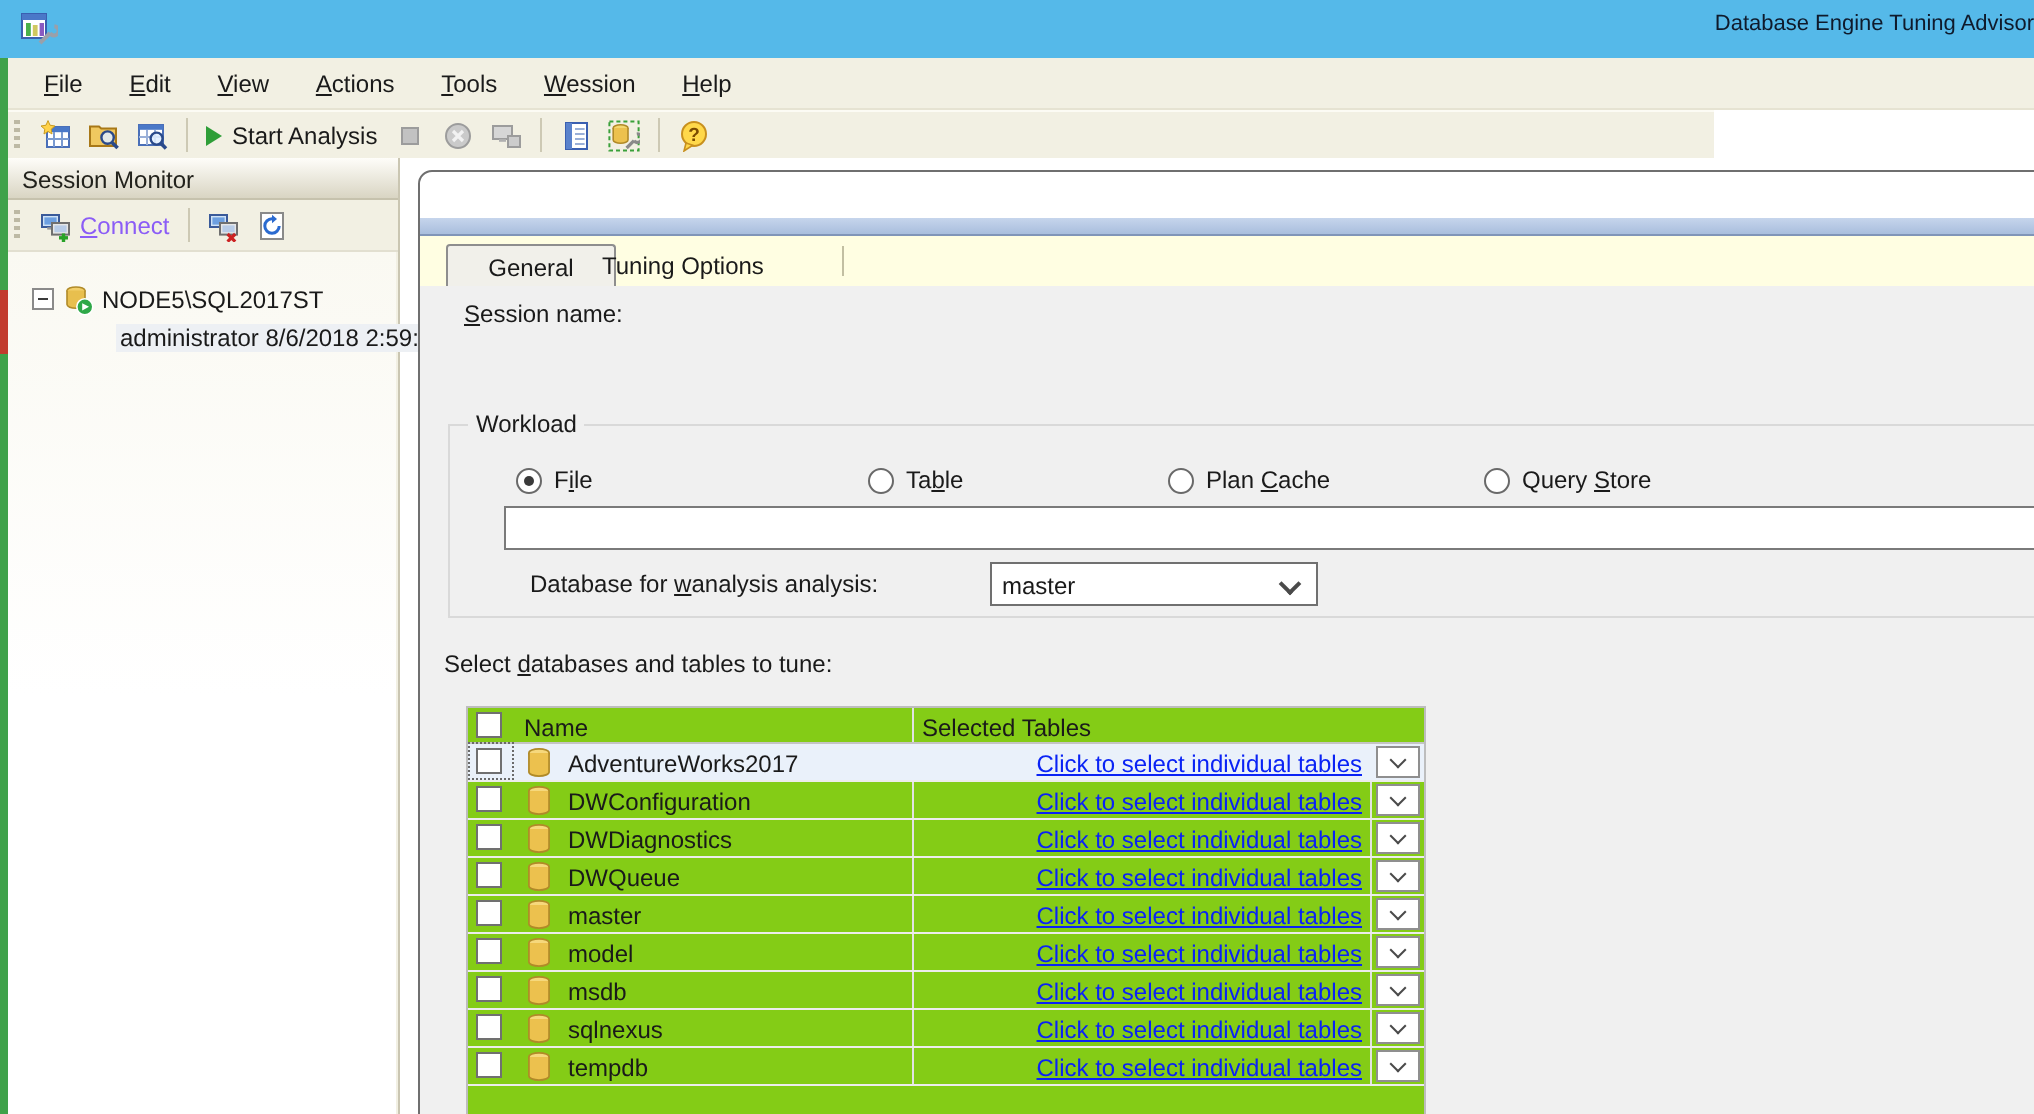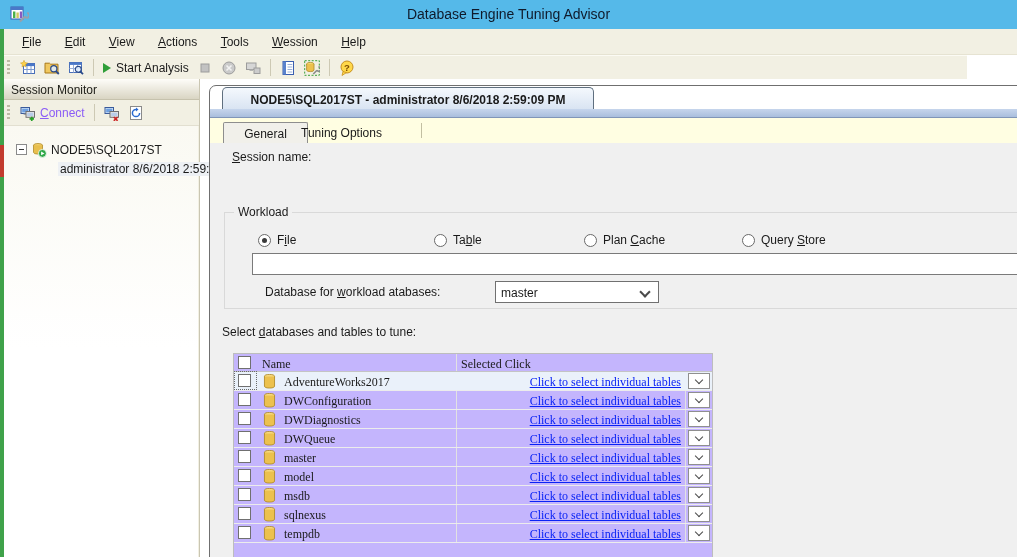--- a/index.html
+++ b/index.html
@@ -5,34 +5,34 @@
   html,body { margin:0; padding:0; }
   body {
     width:1017px; height:557px; position:relative; overflow:hidden;
     font-family:"Liberation Sans", sans-serif; font-size:12px; color:#1a1a1a;
     background:#ffffff;
   }
   u { text-decoration:underline; }
 
   
   .titlebar { position:absolute; left:0; top:0; width:1017px; height:29px; background:#55b9e9; }
-  .titlebar .title { position:absolute; left:0; right:0; top:6px; text-align:center; font-size:14px; color:#0f1a2b; }
+  .titlebar .title { position:absolute; left:0; right:0; top:6px; text-align:right; font-size:11px; color:#0f1a2b; }
   .app-icon { position:absolute; left:9px; top:4px; width:20px; height:20px; }
 
   
   .left-strip { position:absolute; left:0; top:29px; width:4px; height:528px; background:#3fa24a; }
   .left-strip .red { position:absolute; left:0; top:116px; width:4px; height:32px; background:#c23b2e; }
 
   
   .menubar { position:absolute; left:4px; top:29px; width:1013px; height:26px; background:#f2f0e3;
              border-bottom:1px solid #e6e3d2; box-sizing:border-box; padding-left:8px; }
   .menu-item { display:inline-block; padding:6px 10px 0 10px; height:26px; box-sizing:border-box; cursor:default; }
 
   
-  .toolbar { position:absolute; left:4px; top:55px; width:963px; height:24px; background:#f2f0e3;
+  .toolbar { position:absolute; left:4px; top:55px; width:853px; height:24px; background:#f2f0e3;
              border-top:1px solid #fcfbf4; display:flex; align-items:center; box-sizing:border-box; }
   .grip { width:3px; height:16px; margin:0 6px 0 3px;
           background:repeating-linear-gradient(to bottom,#bdb9a4 0 2px, transparent 2px 4px); }
   .tbtn { background:transparent; border:none; padding:1px 3px; margin:0 1px; display:flex; align-items:center; gap:5px; font:inherit; color:#1a1a1a; }
   .sep { width:1px; height:17px; background:#cdc9b4; margin:0 5px; }
   .play { width:0; height:0; border-left:8px solid #2f9e38; border-top:5px solid transparent; border-bottom:5px solid transparent; }
 
   
   .sm-pane { position:absolute; left:4px; top:79px; width:196px; height:540px; background:#f2f0e3;
              border-right:1px solid #cac6b2; box-sizing:border-box; }
@@ -89,22 +89,22 @@
   .db-label { left:40px; top:72px; }
   .combo { position:absolute; left:270px; top:68px; width:164px; height:22px; background:#fff;
            border:1px solid #707070; box-sizing:border-box; padding:4px 0 0 5px; cursor:default; }
   .chev { position:absolute; width:6px; height:6px; border-right:2px solid #4a4a4a; border-bottom:2px solid #4a4a4a;
           transform:rotate(45deg); }
   .combo .chev { right:9px; top:6px; }
 
   .select-label { left:12px; top:182px; }
 
   
-  .db-table { position:absolute; left:23px; top:210px; width:480px; height:205px; background:#c4b5fd;
-              border:1px solid #bdbdbd; box-sizing:border-box;font-family:Liberation Serif, serif; }
+  .db-table { position:absolute; left:23px; top:210px; width:480px; height:205px; background:#84cc16;
+              border:1px solid #bdbdbd; box-sizing:border-box; }
   .t-header { position:relative; height:18px; border-bottom:1px solid #c4c4c4; box-sizing:border-box; }
   .cb { width:13px; height:13px; border:1px solid #707070; background:#fff; box-sizing:border-box; }
   .t-header .cb { position:absolute; left:4px; top:2px; }
   .h-name { position:absolute; left:28px; top:3px; }
   .h-selected { position:absolute; left:227px; top:3px; }
   .vl1 { position:absolute; left:222px; top:0; width:1px; height:189px; background:#e2e2e2; }
   .vl2 { position:absolute; left:451px; top:18px; width:1px; height:171px; background:#e2e2e2; }
   .t-row { position:relative; height:19px; border-bottom:1px solid #ececec; box-sizing:border-box; }
   .t-row.hl { background:#eaf1fa; }
   .t-row .cb { position:absolute; left:4px; top:2px; }
@@ -281,21 +281,20 @@
           <line x1="11.2" y1="5.5" x2="11.2" y2="13.5" stroke="#9ab0cc"></line>
         <line x1="1.5" y1="8" x2="14.5" y2="8" stroke="#9ab0cc"></line>
           <line x1="1.5" y1="10.8" x2="14.5" y2="10.8" stroke="#9ab0cc"></line>
       </svg>
       <span class="tree-label sess-label">administrator 8/6/2018 2:59:</span>
     </div>
   </div>
 </div>
 
 <div class="doc-panel">
-  <div class="doc-tab">NODE5\SQL2017ST - administrator 8/6/2018 2:59:09 PM</div>
   <div class="blue-strip"></div>
   <div class="yellow-strip">
     <div class="tab-general">General</div>
     <div class="tab-tuning">Tuning Options</div>
     <div class="subtab-sep"></div>
   </div>
 
   <div class="content">
     <div class="lbl session-label"><span></span><u>S</u><span>ession name:</span></div>
 
@@ -311,36 +310,36 @@
       </div>
       <div class="radio-opt opt-plan">
         <span class="radio"></span>
         <span><span>Plan </span><u>C</u><span>ache</span></span>
       </div>
       <div class="radio-opt opt-query">
         <span class="radio"></span>
         <span><span>Query </span><u>S</u><span>tore</span></span>
       </div>
       <div class="file-input"></div>
-      <div class="lbl db-label"><span>Database for </span><u>w</u><span>orkload atabases:</span></div>
+      <div class="lbl db-label"><span>Database for </span><u>w</u><span>analysis analysis:</span></div>
       <div class="combo">
         <span>master</span>
         <span class="chev"></span>
       </div>
     </div>
 
     <div class="lbl select-label"><span>Select </span><u>d</u><span>atabases and tables to tune:</span></div>
 
     <div class="db-table">
       <div class="vl1"></div>
       <div class="vl2"></div>
       <div class="t-header">
         <span class="cb"></span>
         <span class="h-name">Name</span>
-        <span class="h-selected">Selected Click</span>
+        <span class="h-selected">Selected Tables</span>
       </div>
 
       <div class="t-row hl">
         <span class="focus-rect"></span>
         <span class="cb"></span>
         <svg class="row-db-icon" viewBox="0 0 12 14">
             <ellipse cx="6" cy="2.3" rx="4.7" ry="1.9" fill="#f6d87c" stroke="#b08a28" stroke-width="0.8"></ellipse>
             <path d="M1.3 2.3 v8.9 a4.7 1.9 0 0 0 9.4 0 v-8.9" fill="#ecc14e" stroke="#b08a28" stroke-width="0.8"></path>
           </svg>
         <span class="row-name">AdventureWorks2017</span>

